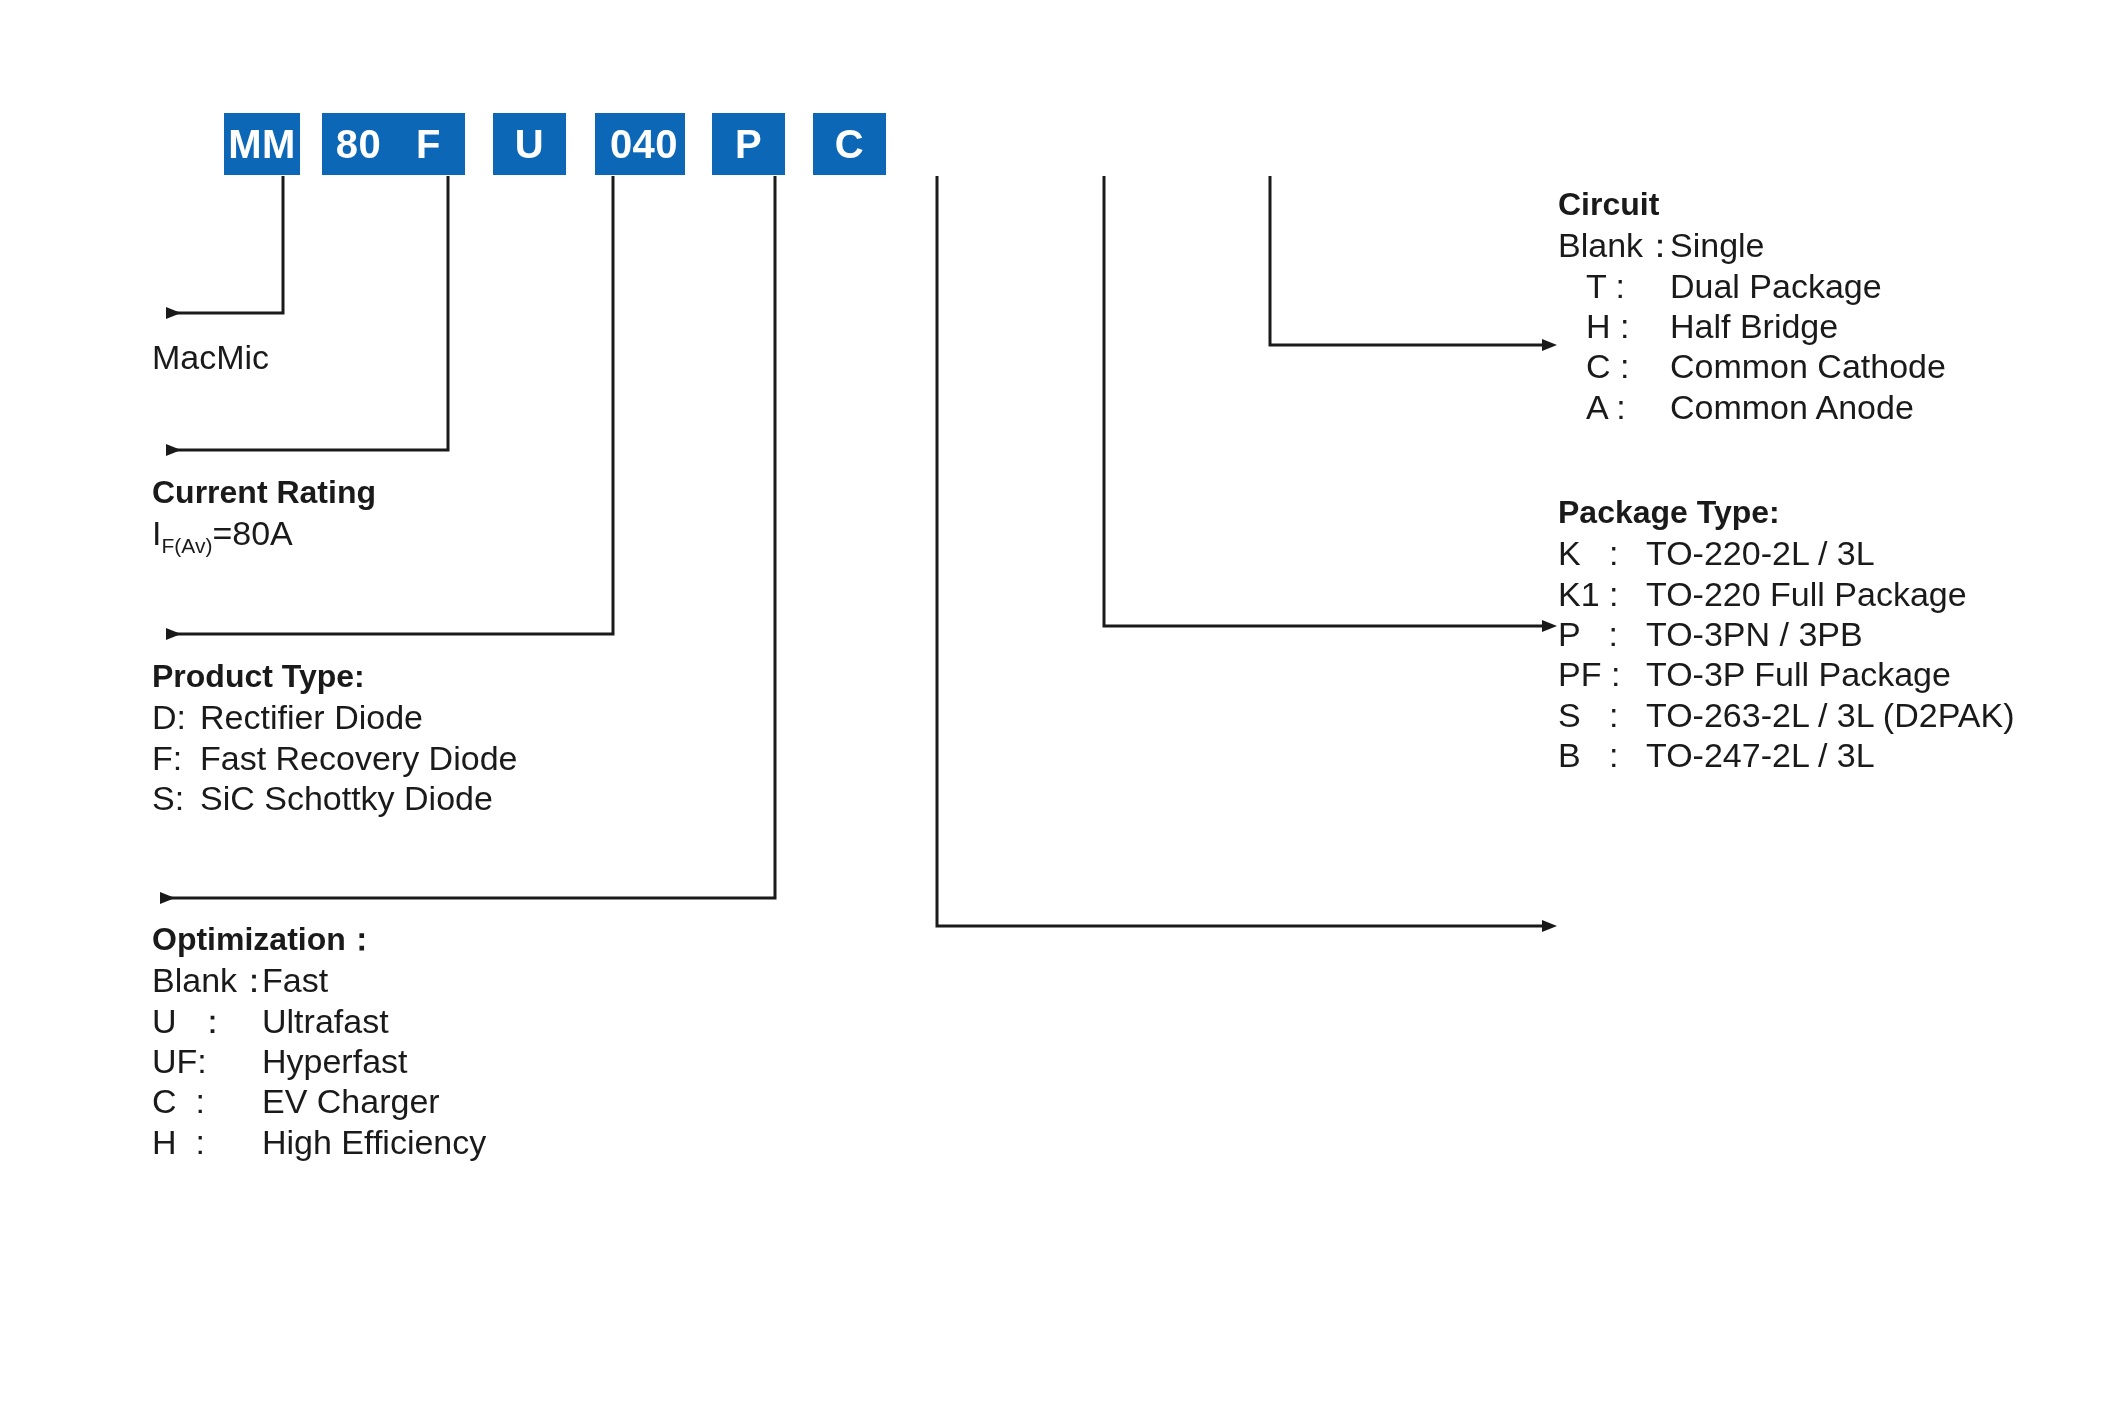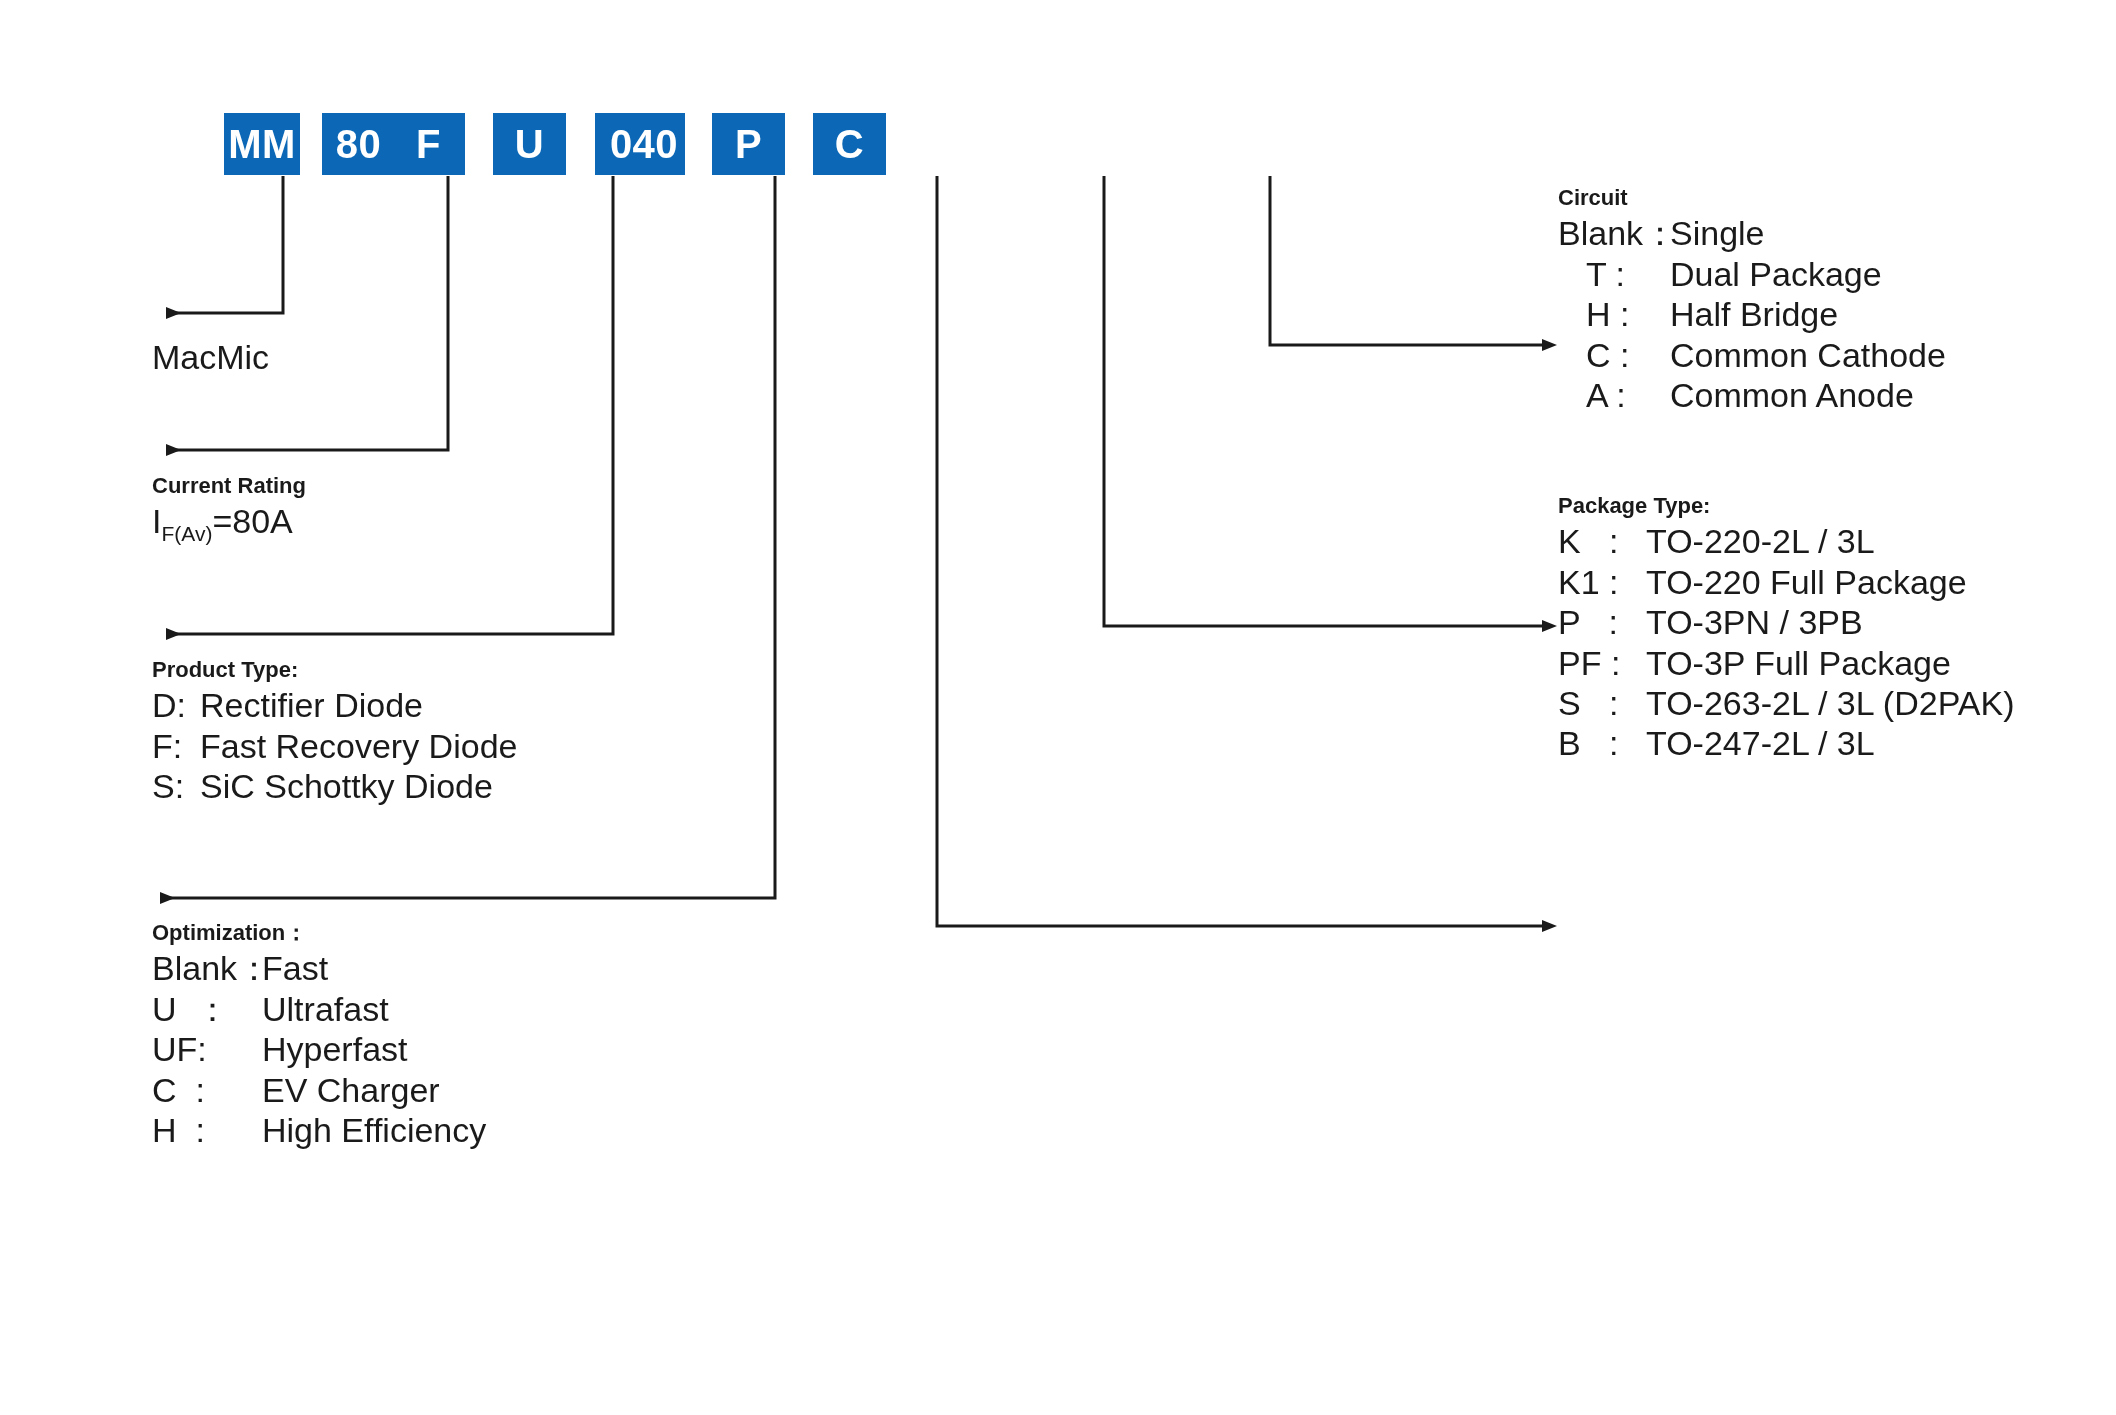--- a/index.html
+++ b/index.html
@@ -40,21 +40,21 @@
     height: 1415px;
     pointer-events: none;
   }
   
   .block {
     position: absolute;
     line-height: 1.19;
   }
   .block .hdr {
     font-weight: bold;
-    font-size: 22px;
+    font-size: 32px;
     white-space: pre;
     margin-bottom: 2px;
   }
   .block .row {
     font-size: 34px;
     white-space: pre;
     display: block;
   }
   .block .row .key {
     display: inline-block;

